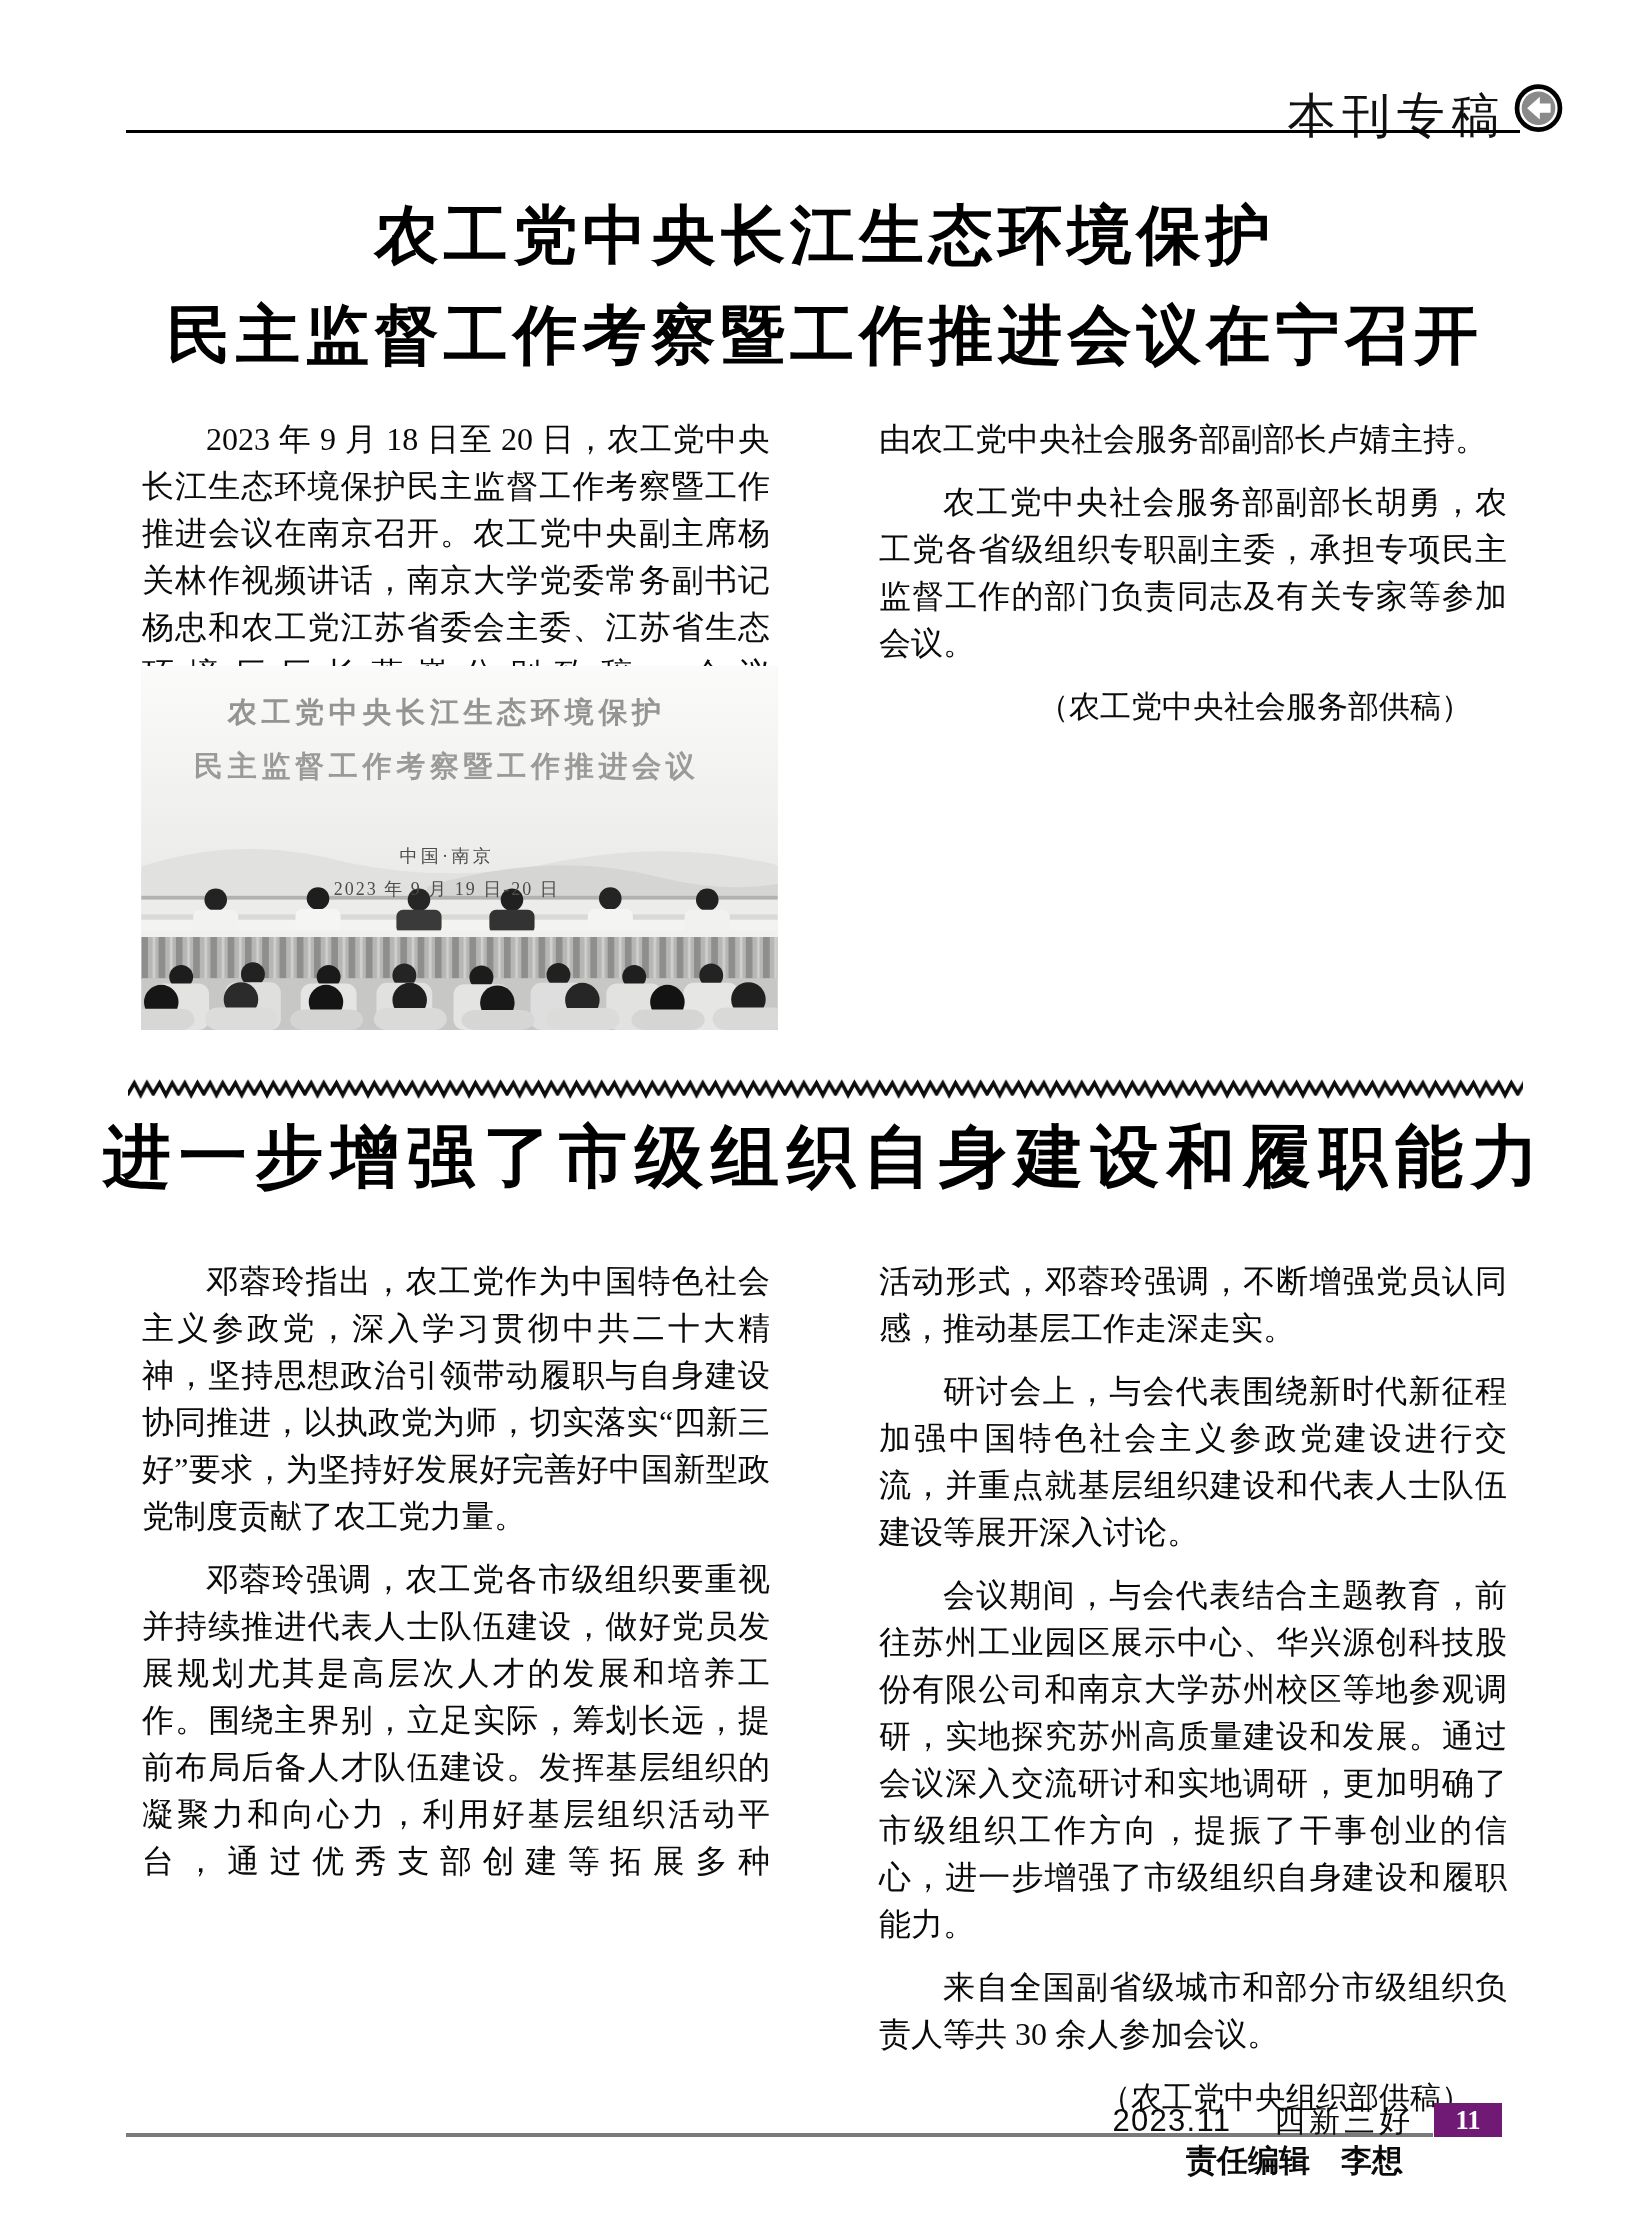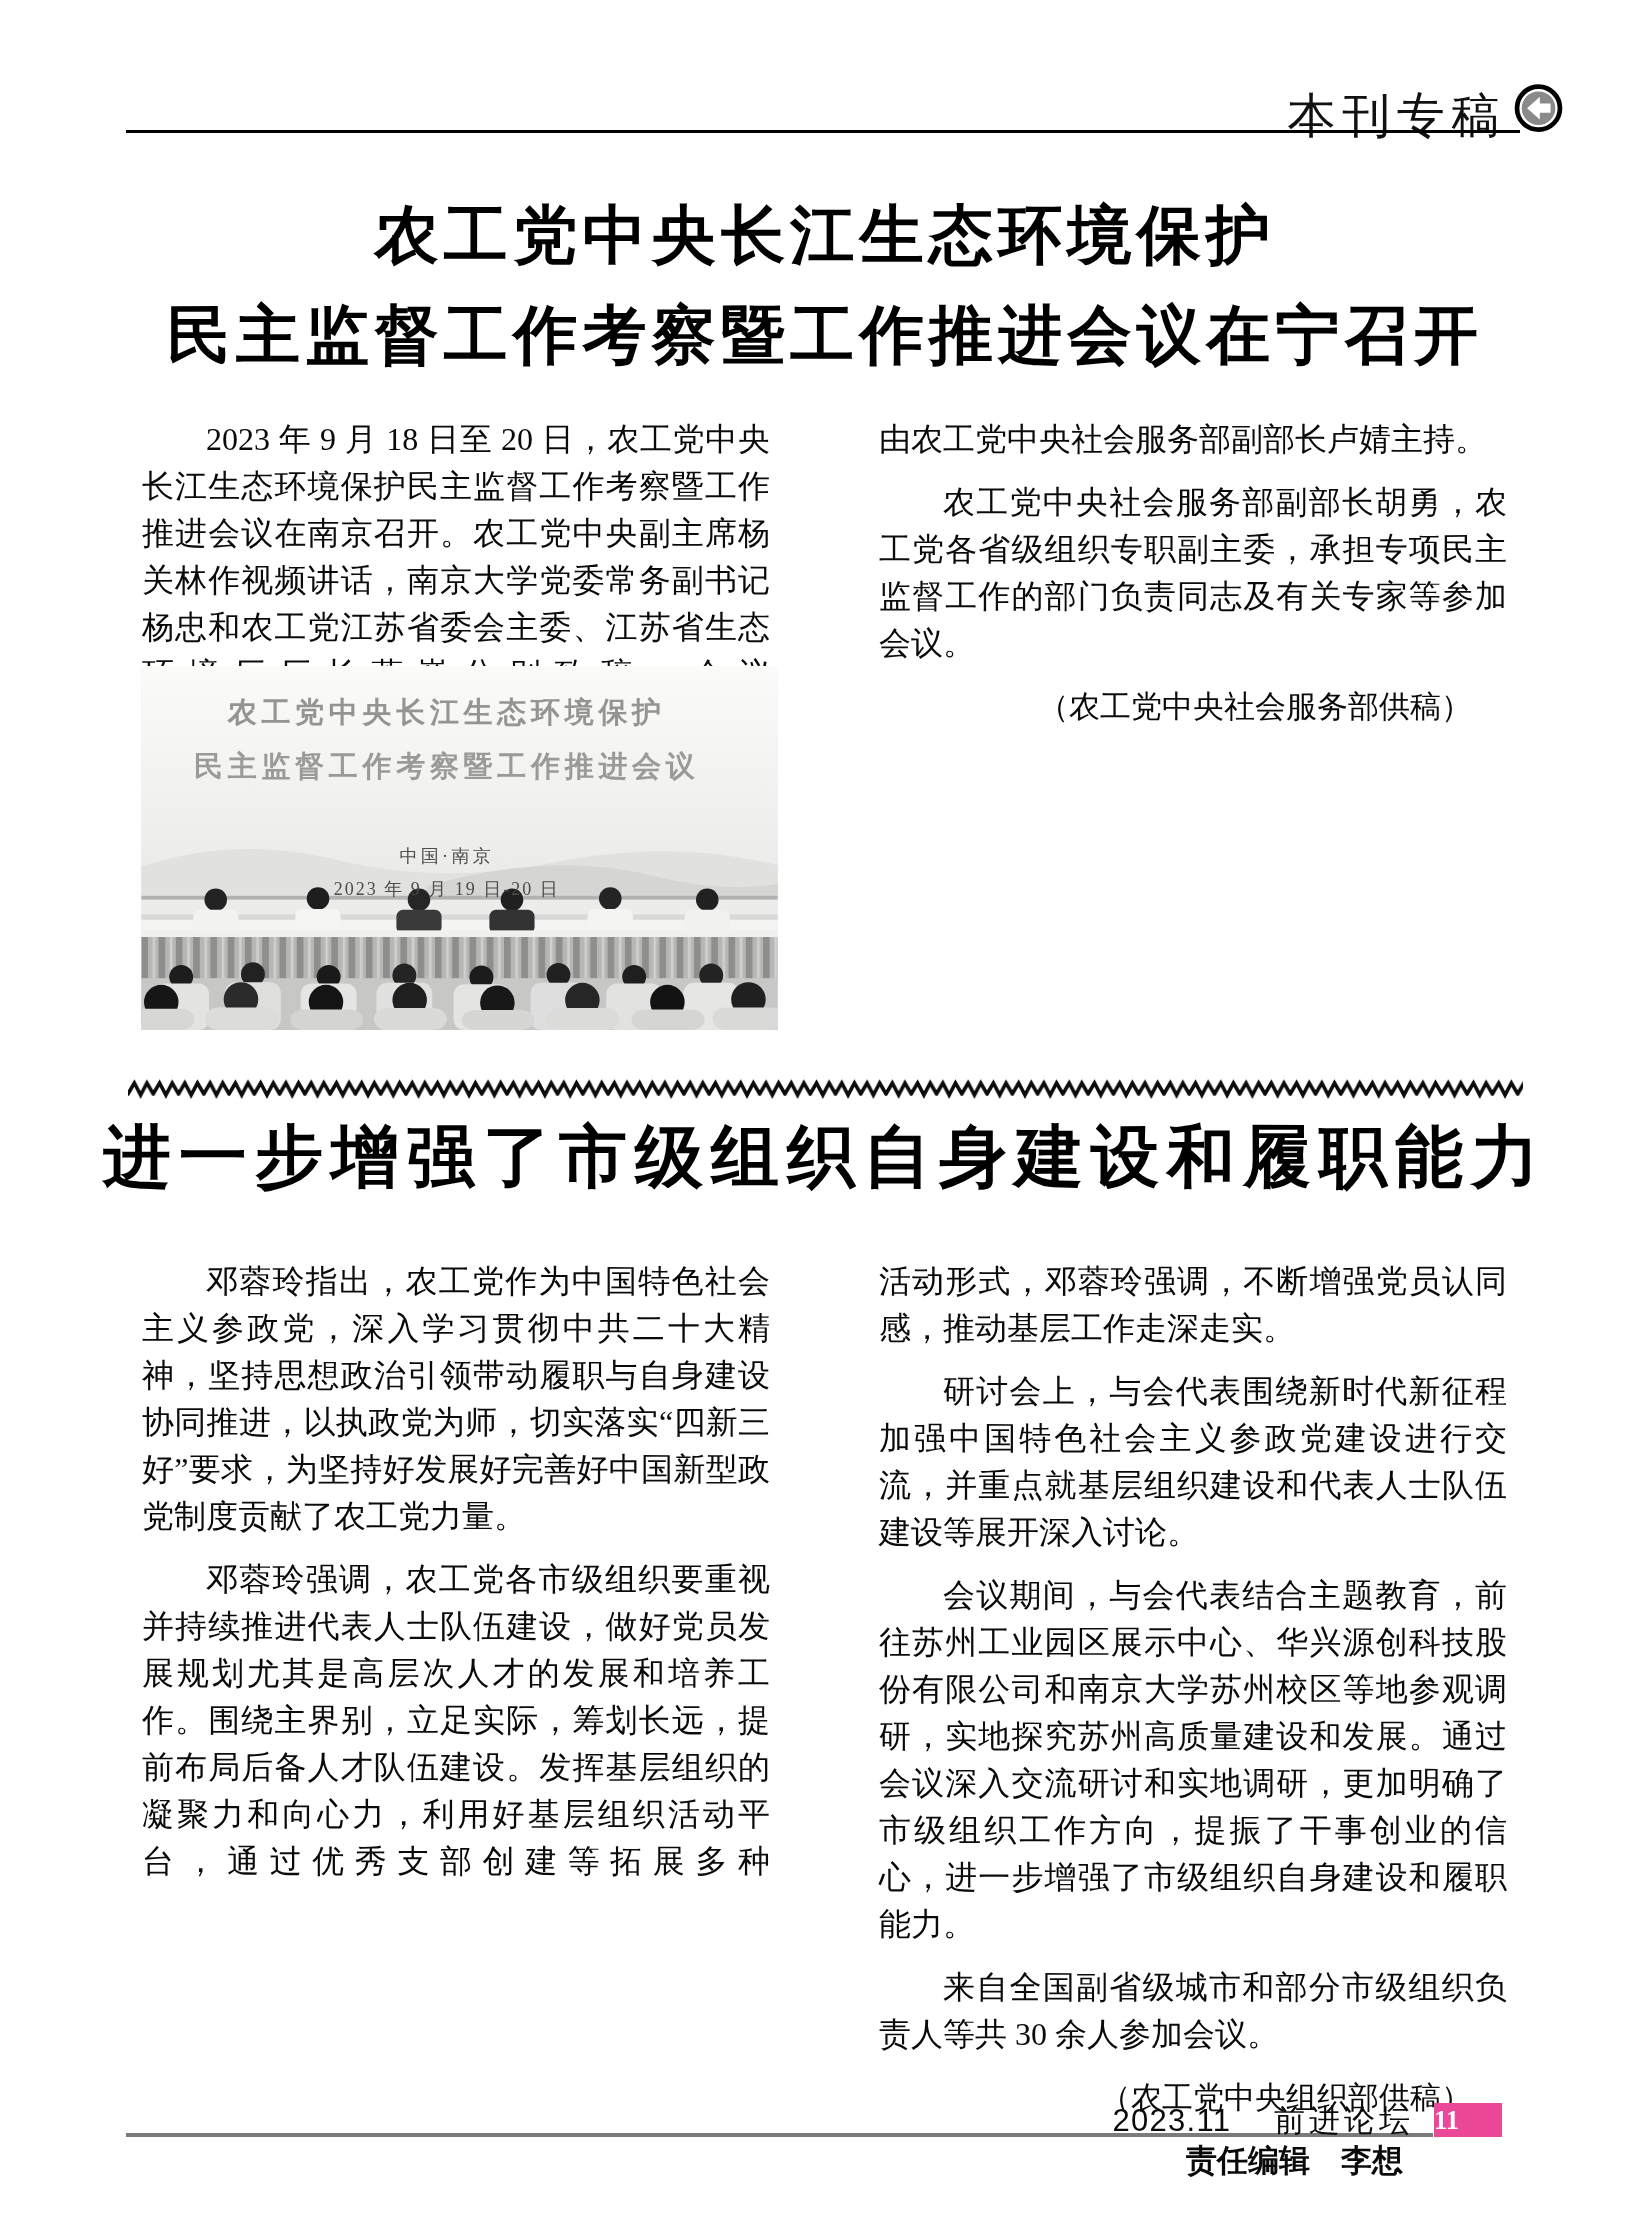--- a/index.html
+++ b/index.html
@@ -44,23 +44,23 @@
   .ph-date{top:211px;font-size:18px;color:#4c4c4a;letter-spacing:2px;font-family:"Liberation Serif",serif;}
 
   
   .divider{position:absolute;left:128px;top:1077px;width:1395px;height:24px;}
 
   
   .footer-rule{position:absolute;left:126px;top:2133px;width:1307px;height:4px;background:#7b7b7b;}
   .footer-text{position:absolute;top:2100px;right:236px;font-size:31px;color:#0a0a0a;white-space:nowrap;}
   .footer-issue{font-family:"Liberation Sans","DejaVu Sans",sans-serif;letter-spacing:1.3px;}
   .footer-journal{font-family:"Liberation Serif","DejaVu Serif",serif;margin-left:35px;letter-spacing:4px;}
-  .page-badge{position:absolute;left:1434px;top:2103px;width:68px;height:34px;background:#ec4899;
+  .page-badge{position:absolute;left:1434px;top:2103px;width:68px;height:34px;background:#701a75;
     color:#fff;font-family:"Liberation Serif",serif;font-weight:bold;font-size:26.6px;
-    text-align:left;line-height:34px;}
+    text-align:center;line-height:34px;}
 </style>
 </head>
 <body>
 
 <div class="page">
 
   <div class="header-label">本刊专稿</div>
   <div class="header-rule"></div>
   <svg class="header-icon" viewBox="0 0 76 76">
     <circle cx="38" cy="36" r="32" fill="#ffffff" stroke="#000000" stroke-width="7"></circle>
@@ -189,18 +189,18 @@
     <p class="ind">研讨会上，与会代表围绕新时代新征程加强中国特色社会主义参政党建设进行交流，并重点就基层组织建设和代表人士队伍建设等展开深入讨论。</p>
     <p class="ind">会议期间，与会代表结合主题教育，前往苏州工业园区展示中心、华兴源创科技股份有限公司和南京大学苏州校区等地参观调研，实地探究苏州高质量建设和发展。通过会议深入交流研讨和实地调研，更加明确了市级组织工作方向，提振了干事创业的信心，进一步增强了市级组织自身建设和履职能力。</p>
     <p class="ind">来自全国副省级城市和部分市级组织负责人等共 30 余人参加会议。</p>
     <p class="attr">（农工党中央组织部供稿）</p>
     <p class="editor">责任编辑　李想</p>
   </div>
 
   <div class="footer-rule"></div>
   <div class="footer-text">
     <span class="footer-issue">2023.11</span>
-    <span class="footer-journal">前进论坛</span>
+    <span class="footer-journal">四新三好</span>
   </div>
   <div class="page-badge">11</div>
 
 </div>
 
 
 </body></html>

